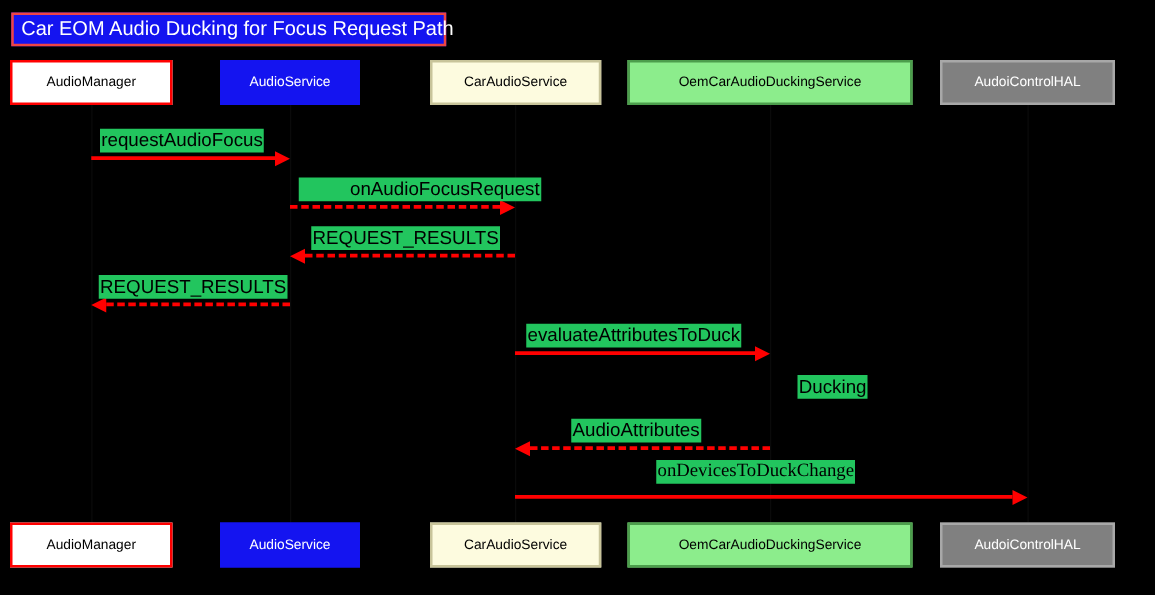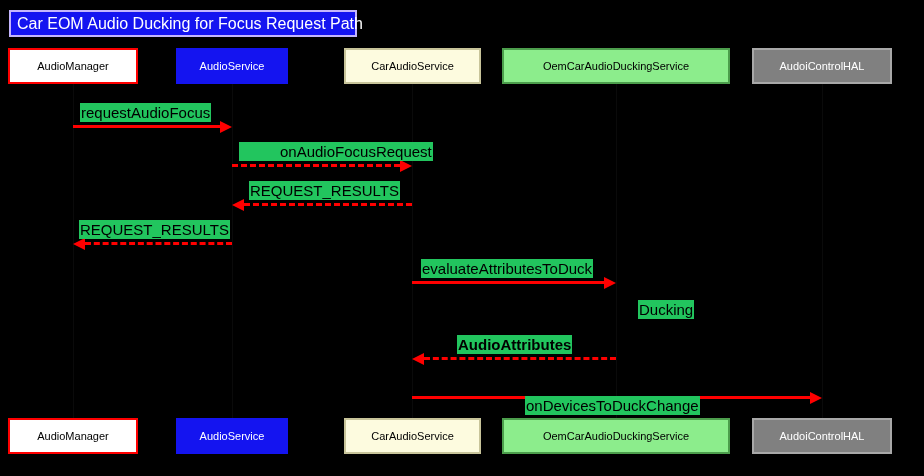--- a/index.html
+++ b/index.html
@@ -18,21 +18,21 @@
 
   
   .diagram-title {
     position: absolute;
     left: 9px;
     top: 10px;
     width: 348px;
     height: 27px;
     box-sizing: border-box;
     background: #1414f0;
-    border: 2px solid #c4b5fd;
+    border: 2px solid #ef4444;
     color: #ffffff;
     font-size: 16px;
     line-height: 23px;
     padding-left: 6px;
     white-space: nowrap;
     letter-spacing: 0px;
   }
 
   
   .participant {
@@ -123,24 +123,24 @@
       <div class="arrowhead left" style="top: 199px; left: 232px;"></div>
       <div class="msg-label" style="left: 249px; top: 181px;">REQUEST_RESULTS</div>
       <div class="msg-line dashed" style="left: 85px; width: 147px; top: 242px;"></div>
       <div class="arrowhead left" style="top: 238px; left: 73px;"></div>
       <div class="msg-label" style="left: 79px; top: 220px;">REQUEST_RESULTS</div>
       <div class="msg-line solid" style="left: 412px; width: 192px; top: 281px;"></div>
       <div class="arrowhead right" style="top: 277px; left: 604px;"></div>
       <div class="msg-label" style="left: 421px; top: 259px; text-align: center;">evaluateAttributesToDuck</div>
       <div class="msg-line dashed" style="left: 424px; width: 192px; top: 357px;"></div>
       <div class="arrowhead left" style="top: 353px; left: 412px;"></div>
-      <div class="msg-label" style="left: 457px; top: 335px; font-weight: bold;">AudioAttributes</div>
+      <div class="msg-label" style="left: 457px; top: 335px;">AudioAttributes</div>
       <div class="msg-line solid" style="left: 412px; width: 398px; top: 396px;"></div>
       <div class="arrowhead right" style="top: 392px; left: 810px;"></div>
-      <div class="msg-label" style="left: 525px; top: 396px;">onDevicesToDuckChange</div>
+      <div class="msg-label" style="left: 525px; top: 368px; font-family: Liberation Serif, serif;">onDevicesToDuckChange</div>
     </div>
   <div id="notes">
       <div class="msg-label" style="left: 638px; top: 300px;">Ducking</div>
     </div>
   <div id="participants-bottom">
       <div class="participant" style="left: 8px; width: 130px; top: 418px; background: rgb(255, 255, 255); border-color: rgb(255, 0, 0); color: rgb(0, 0, 0);">AudioManager</div>
       <div class="participant" style="left: 176px; width: 112px; top: 418px; background: rgb(20, 20, 240); border-color: rgb(20, 20, 240); color: rgb(255, 255, 255);">AudioService</div>
       <div class="participant" style="left: 344px; width: 137px; top: 418px; background: rgb(253, 251, 223); border-color: rgb(200, 196, 154); color: rgb(0, 0, 0);">CarAudioService</div>
       <div class="participant" style="left: 502px; width: 228px; top: 418px; background: rgb(140, 237, 140); border-color: rgb(76, 158, 76); color: rgb(0, 0, 0);">OemCarAudioDuckingService</div>
       <div class="participant" style="left: 752px; width: 140px; top: 418px; background: rgb(128, 128, 128); border-color: rgb(168, 168, 168); color: rgb(255, 255, 255);">AudoiControlHAL</div>

